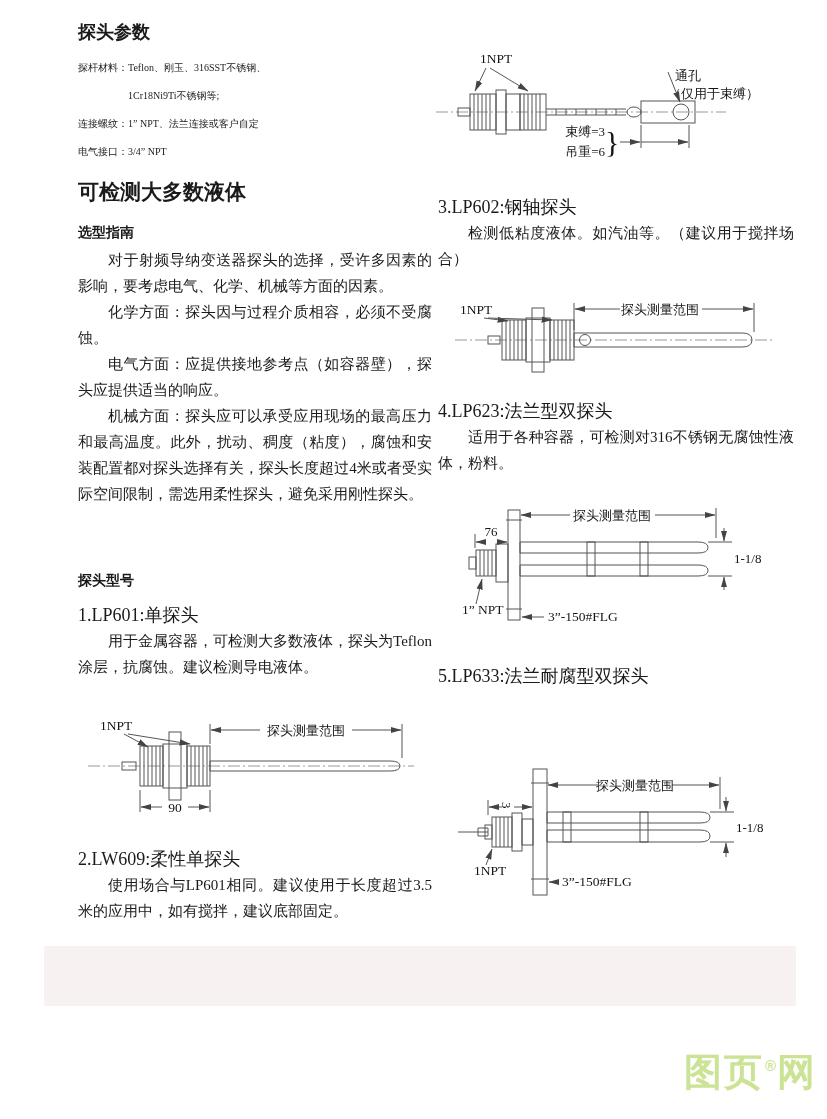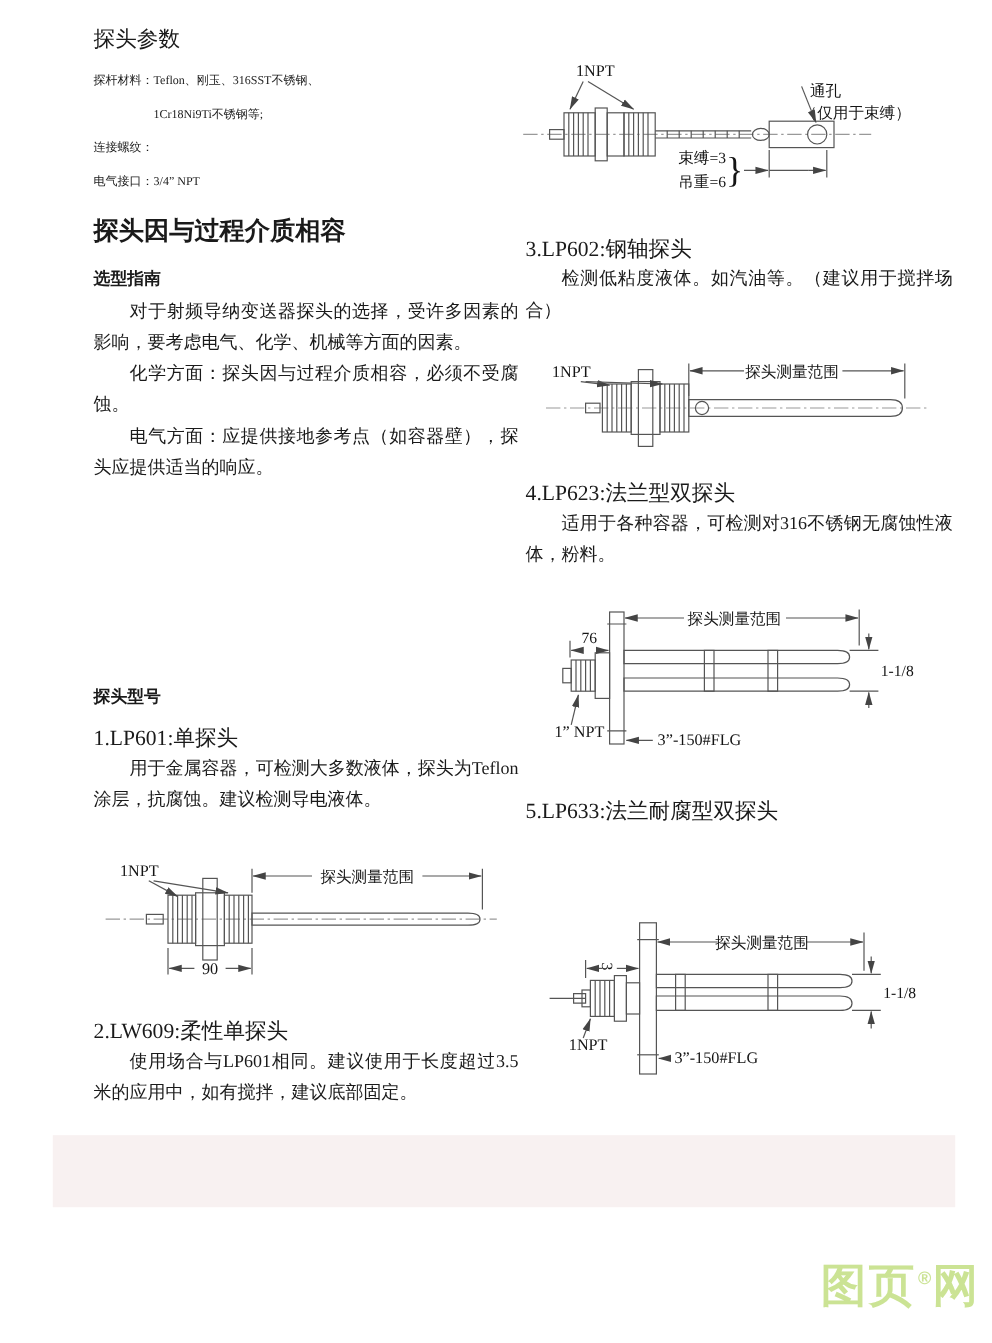--- a/index.html
+++ b/index.html
@@ -1,20 +1,20 @@
 <!DOCTYPE html>
 <html><head>
 <meta charset="utf-8">
 <style>
   html,body{margin:0;padding:0;background:#ffffff;}
   .page{position:relative;width:827px;height:1119px;background:#ffffff;overflow:hidden;
         font-family:"Liberation Serif","DejaVu Serif",serif;color:#1a1a1a;}
   .abs{position:absolute;}
   .h-lg{font-family:"Liberation Sans","DejaVu Sans",sans-serif;font-weight:bold;font-size:21px;}
-  .h-md{font-family:"Liberation Sans","DejaVu Sans",sans-serif;font-weight:normal;font-size:18px;}
+  .h-md{font-family:"Liberation Sans","DejaVu Sans",sans-serif;font-weight:bold;font-size:18px;}
   .h-sm{font-family:"Liberation Sans","DejaVu Sans",sans-serif;font-weight:bold;font-size:14px;}
   .body-txt{font-size:15px;line-height:26px;text-align:justify;}
   .model-title{font-size:18px;}
   .desc{font-size:15px;line-height:26px;text-indent:2em;text-align:justify;}
   .params{font-size:10px;line-height:28px;}
   .param-row{display:flex;}
   .param-label{white-space:nowrap;}
   .guide p{margin:0;text-indent:2em;}
   .footer-bar{position:absolute;left:44px;top:946px;width:752px;height:60px;background:#f8f1f1;}
   .wm{position:absolute;right:10px;top:1053px;font-family:"Liberation Sans","DejaVu Sans",sans-serif;
@@ -45,34 +45,36 @@
   <div class="abs params" style="left:78px;top:54px;width:356px">
     <div class="param-row">
       <span class="param-label">探杆材料：</span>
       <span>
         <span>Teflon、刚玉、316SST不锈钢、</span><br>
         <span>1Cr18Ni9Ti不锈钢等;</span>
       </span>
     </div>
     <div class="param-row">
       <span class="param-label">连接螺纹：</span>
+      <span>1” NPT、法兰连接或客户自定</span>
     </div>
     <div class="param-row">
       <span class="param-label">电气接口：</span>
       <span>3/4” NPT</span>
     </div>
   </div>
 
-  <div class="abs h-lg" style="left:78px;top:178px">探头因与过程介质相容</div>
+  <div class="abs h-lg" style="left:78px;top:178px">可检测大多数液体</div>
   <div class="abs h-sm" style="left:78px;top:224px">选型指南</div>
 
   <div class="abs body-txt guide" style="left:78px;top:247px;width:354px">
     <p>对于射频导纳变送器探头的选择，受许多因素的影响，要考虑电气、化学、机械等方面的因素。</p>
     <p>化学方面：探头因与过程介质相容，必须不受腐蚀。</p>
     <p>电气方面：应提供接地参考点（如容器壁），探头应提供适当的响应。</p>
+    <p>机械方面：探头应可以承受应用现场的最高压力和最高温度。此外，扰动、稠度（粘度），腐蚀和安装配置都对探头选择有关，探头长度超过4米或者受实际空间限制，需选用柔性探头，避免采用刚性探头。</p>
   </div>
 
   <div class="abs h-sm" style="left:78px;top:572px">探头型号</div>
 
   <div class="abs model-title" style="left:78px;top:603px">1.LP601:单探头</div>
   <div class="abs desc" style="left:78px;top:628px;width:354px">用于金属容器，可检测大多数液体，探头为Teflon涂层，抗腐蚀。建议检测导电液体。</div>
 
   <svg class="abs diag" style="left:70px;top:700px" width="362" height="136" viewBox="0 0 362 136">
     <line class="cl" x1="18" y1="66" x2="344" y2="66"></line>
     <rect x="52" y="62" width="14" height="8"></rect>

